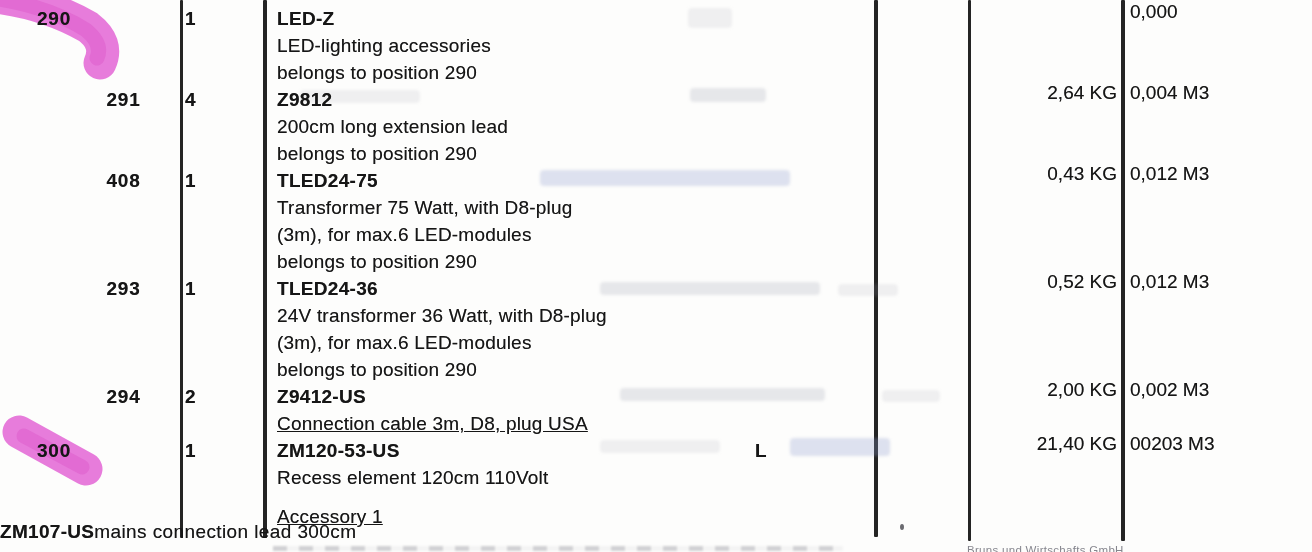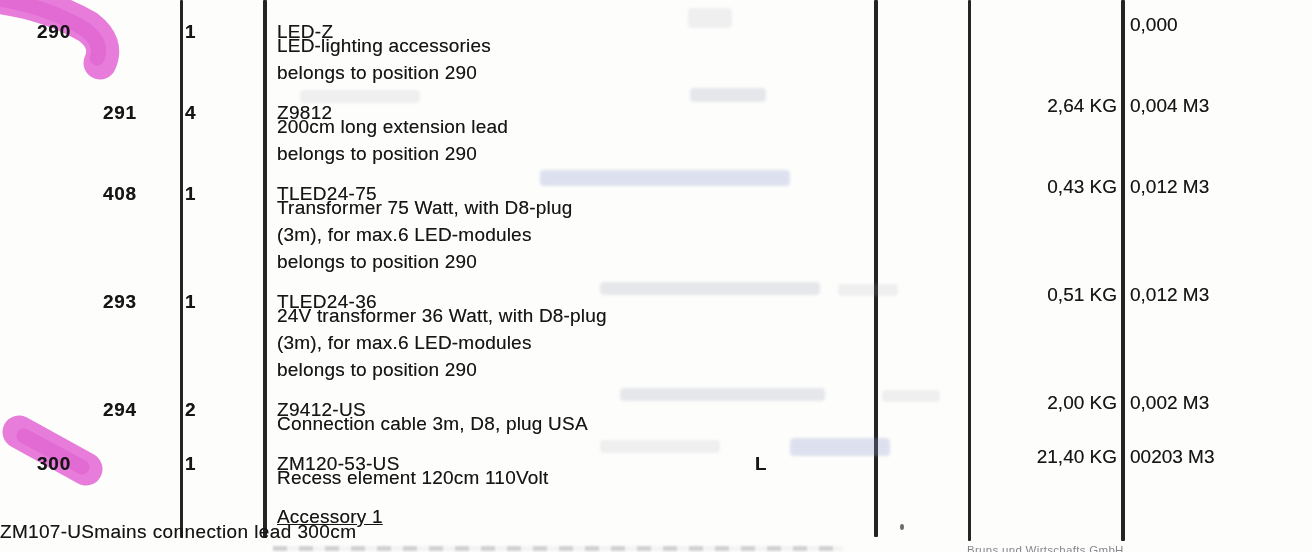--- a/index.html
+++ b/index.html
@@ -25,25 +25,25 @@
   .vline.v5{left:1121px;width:4px;height:541px;}
 
   
   .hl-svg{position:absolute;left:0;top:0;width:1312px;height:552px;pointer-events:none;z-index:1;}
   .hl-base{stroke:var(--hl,#e571d8);stroke-width:33;fill:none;stroke-linecap:round;opacity:.92;}
   .hl-core{stroke:var(--hl-accent,#d94fc6);stroke-width:15;fill:none;stroke-linecap:round;opacity:.38;}
 
   
   #rows{position:absolute;left:0;top:0;width:100%;z-index:2;}
   .row{position:absolute;left:0;width:100%;height:0;font-size:19px;line-height:24px;}
-  .row > span{position:absolute;top:0;white-space:pre;margin-top:13px;}
-  .pos{left:78px;width:59px;text-align:right;font-weight:bold;letter-spacing:.8px;}
+  .row > span{position:absolute;top:0;white-space:pre;}
+  .pos{left:94px;width:59px;text-align:center;font-weight:bold;letter-spacing:.8px;}
   .pos.major{left:37px;width:59px;text-align:left;}
   .qty{left:185px;font-weight:bold;}
-  .code{left:277px;font-weight:normal;letter-spacing:.3px;}
+  .code{left:277px;font-weight:bold;letter-spacing:.3px;}
   .suffix{left:755px;font-weight:bold;}
   .weight{left:950px;width:167px;text-align:right;top:-7px !important;}
   .volume{left:1130px;width:160px;text-align:left;top:-7px !important;}
   .dline{position:absolute;left:277px;white-space:pre;letter-spacing:.2px;}
   .subline{position:absolute;left:0;width:100%;height:0;}
   .subline .code{top:0;}
   .subnote{left:470px;width:398px;text-align:right;letter-spacing:.4px;}
 
   
   .smudge{position:absolute;border-radius:4px;filter:blur(1.5px);pointer-events:none;}
@@ -104,33 +104,33 @@
         <span class="weight">0,43 KG</span>
         <span class="volume">0,012 M3</span>
         <div class="dline" style="top: 27px;">Transformer 75 Watt, with D8-plug</div>
         <div class="dline" style="top: 54px;">(3m), for max.6 LED-modules</div>
         <div class="dline" style="top: 81px;">belongs to position 290</div>
       </div>
       <div class="row" style="top: 277px;">
         <span class="pos">293</span>
         <span class="qty">1</span>
         <span class="code">TLED24-36</span>
-        <span class="weight">0,51 KG</span>
+        <span class="weight">0,52 KG</span>
         <span class="volume">0,012 M3</span>
         <div class="dline" style="top: 27px;">24V transformer 36 Watt, with D8-plug</div>
         <div class="dline" style="top: 54px;">(3m), for max.6 LED-modules</div>
         <div class="dline" style="top: 81px;">belongs to position 290</div>
       </div>
       <div class="row" style="top: 385px;">
         <span class="pos">294</span>
         <span class="qty">2</span>
         <span class="code">Z9412-US</span>
         <span class="weight">2,00 KG</span>
         <span class="volume">0,002 M3</span>
-        <div class="dline" style="top: 27px;">Connection cable 3m, D8, plug USA</div>
+        <div class="dline" style="top: 27px; text-decoration: underline;">Connection cable 3m, D8, plug USA</div>
       </div>
       <div class="row" style="top: 439px;">
         <span class="pos major">300</span>
         <span class="qty">1</span>
         <span class="code">ZM120-53-US</span>
         <span class="suffix">L</span>
         <span class="weight">21,40 KG</span>
         <span class="volume">00203 M3</span>
         <div class="dline" style="top: 27px;">Recess element 120cm 110Volt</div>
         <div class="dline" style="top: 66px; text-decoration: underline;">Accessory 1</div>

